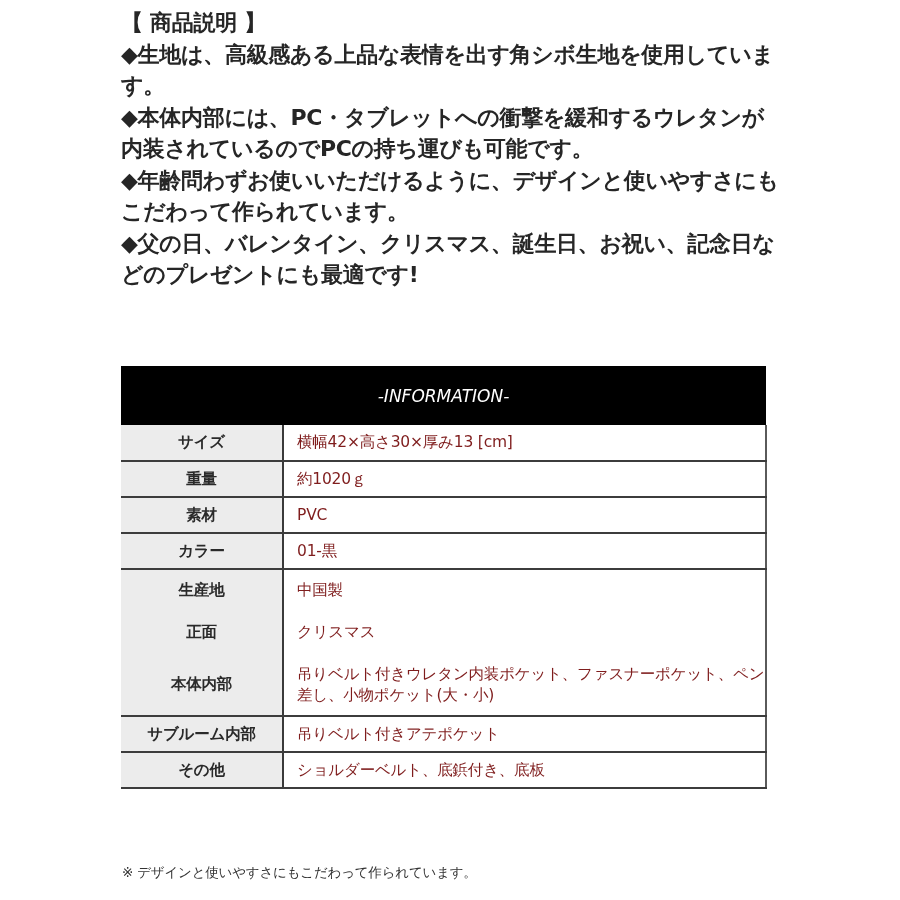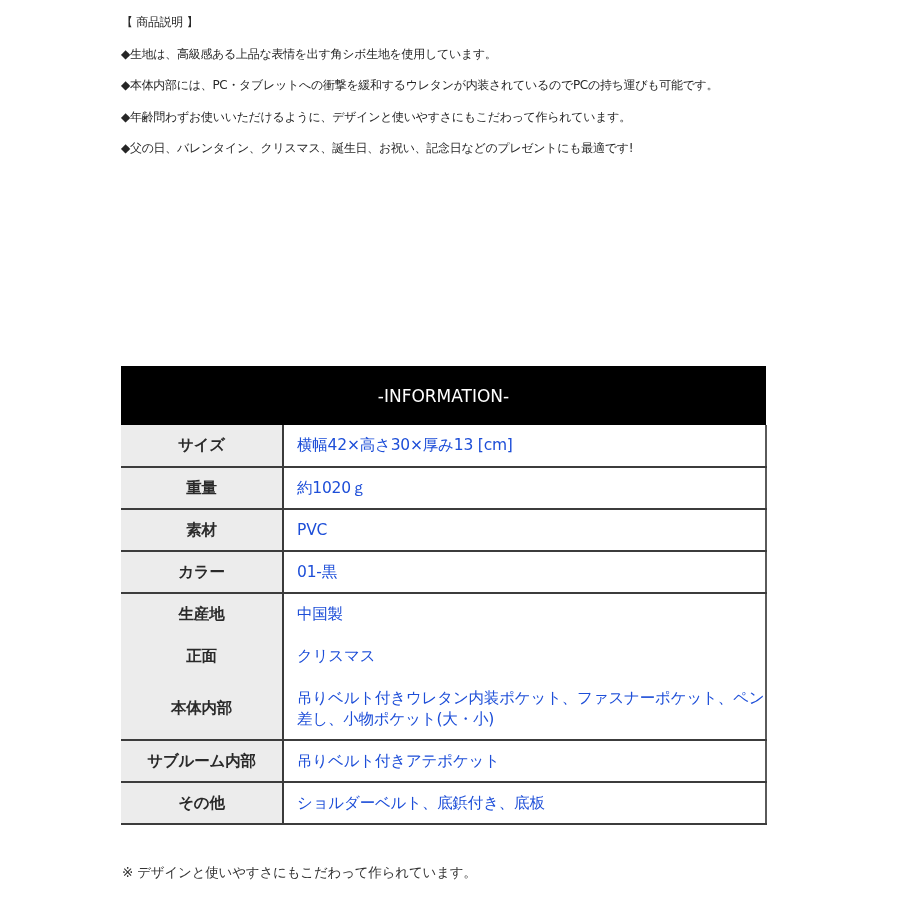--- a/index.html
+++ b/index.html
@@ -13,23 +13,24 @@
       position: relative;
       overflow: hidden;
       font-family: "DejaVu Sans", "Liberation Sans", sans-serif;
       color: #262626;
     }
     .desc {
       position: absolute;
       left: 121px;
       top: 7px;
       width: 660px;
-      font-size: 12px;
+      font-size: 22px;
       line-height: 31.5px;
       letter-spacing: -0.3px;
+      font-weight: bold;
     }
     .desc .heading {
       display: block;
     }
     .desc .para {
       display: block;
     }
     .info-table {
       position: absolute;
       left: 121px;
@@ -40,44 +41,45 @@
       letter-spacing: -0.2px;
     }
     .info-table .head-cell {
       background: #000000;
       color: #ffffff;
       height: 59px;
       padding: 0;
       text-align: center;
       font-size: 17px;
       letter-spacing: 0;
+      font-style: italic;
     }
     .info-table td {
       padding: 0;
       vertical-align: middle;
     }
     .info-table .label {
       width: 161px;
       background: #ececec;
       text-align: center;
       font-weight: bold;
       color: #2a2a2a;
       border-right: 2px solid #3a3a3a;
     }
     .info-table .value {
       background: #ffffff;
       padding-left: 13px;
       border-right: 2px solid #5a5a5a;
-      color: #1d4ed8;
+      color: #7f1d1d;
     }
     .info-table tr.row.bordered td {
       border-bottom: 2px solid #3c3c3c;
     }
     .info-table tr.row {
-      height: 42px;
+      height: 36px;
     }
     .info-table tr.row.group-row {
       height: 42px;
     }
     .info-table tr.row.tall {
       height: 63px;
     }
     .info-table .value.multi {
       line-height: 21px;
       padding-top: 2px;

